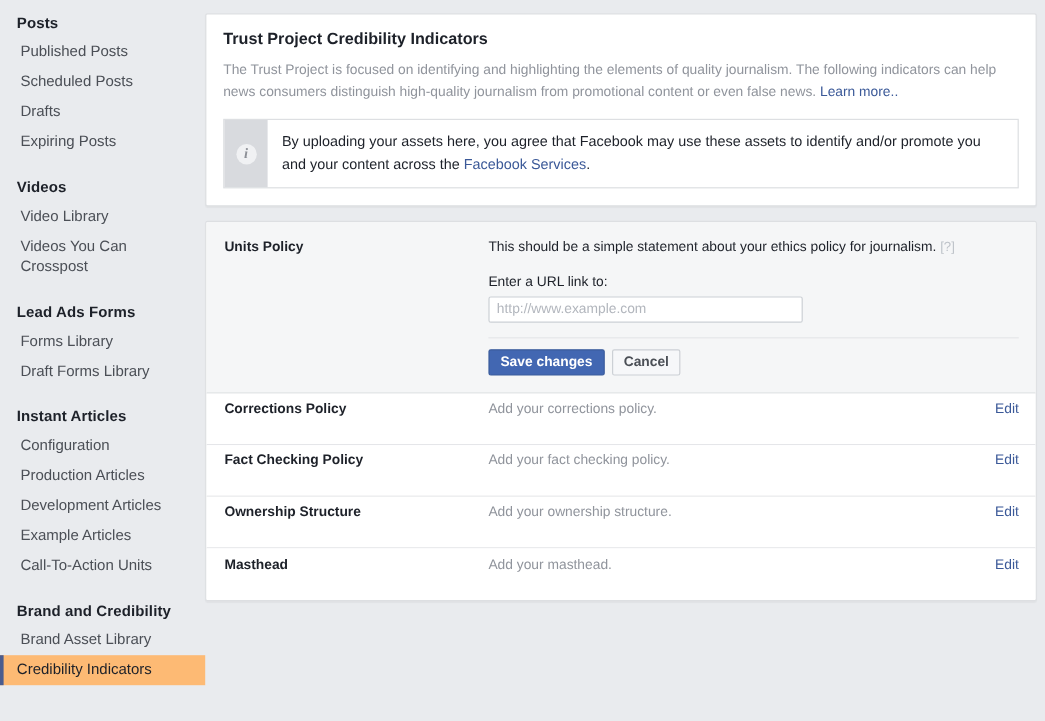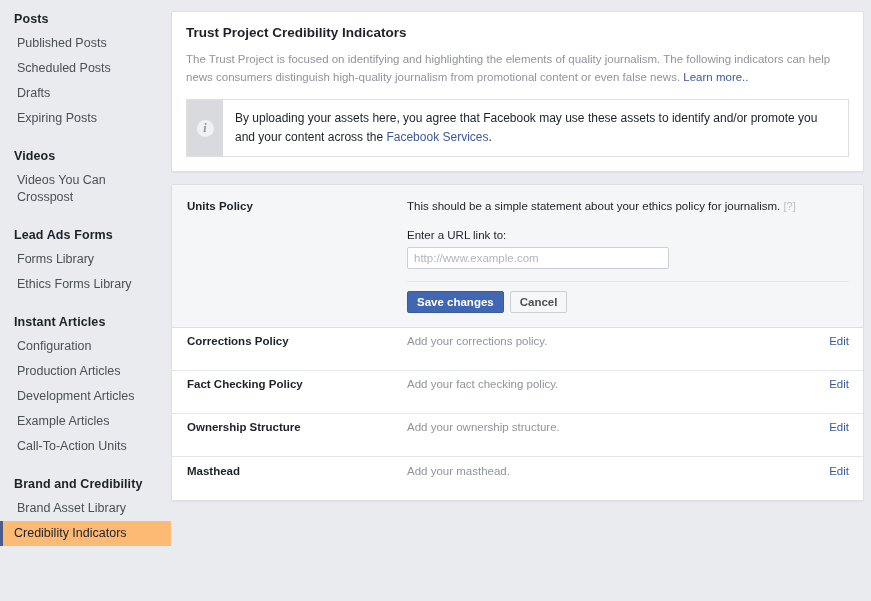--- a/index.html
+++ b/index.html
@@ -225,26 +225,27 @@
   <nav class="sidebar" id="sidebar">
       <div class="nav-group">
         <div class="nav-header">Posts</div>
         <div class="nav-item">Published Posts</div>
         <div class="nav-item">Scheduled Posts</div>
         <div class="nav-item">Drafts</div>
         <div class="nav-item">Expiring Posts</div>
       </div>
       <div class="nav-group">
         <div class="nav-header">Videos</div>
+        <div class="nav-item">Video Library</div>
         <div class="nav-item">Videos You Can Crosspost</div>
       </div>
       <div class="nav-group">
         <div class="nav-header">Lead Ads Forms</div>
         <div class="nav-item">Forms Library</div>
-        <div class="nav-item">Ethics Forms Library</div>
+        <div class="nav-item">Draft Forms Library</div>
       </div>
       <div class="nav-group">
         <div class="nav-header">Instant Articles</div>
         <div class="nav-item">Configuration</div>
         <div class="nav-item">Production Articles</div>
         <div class="nav-item">Development Articles</div>
         <div class="nav-item">Example Articles</div>
         <div class="nav-item">Call-To-Action Units</div>
       </div>
       <div class="nav-group">

